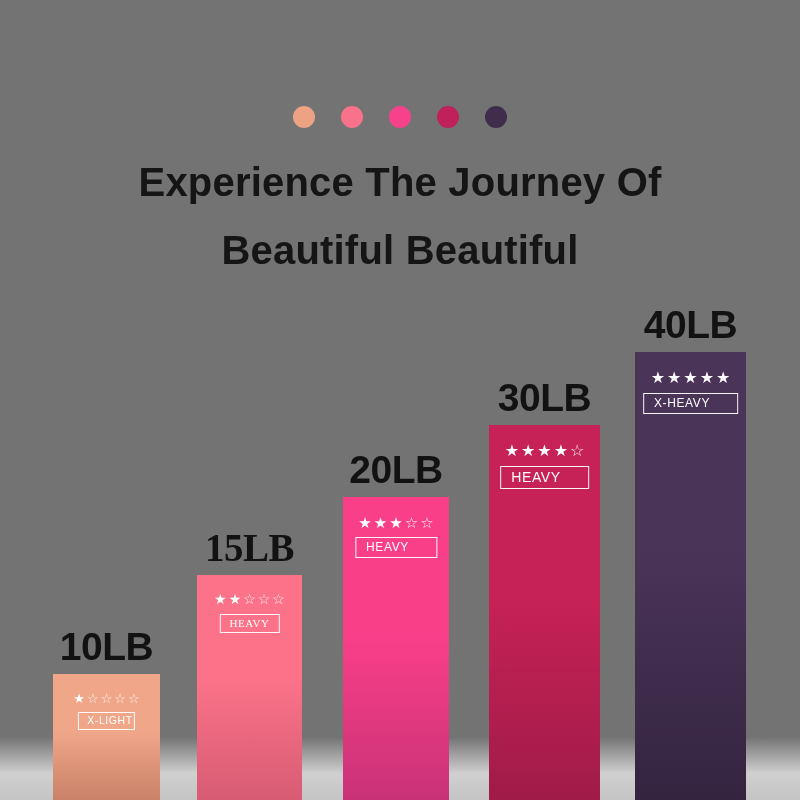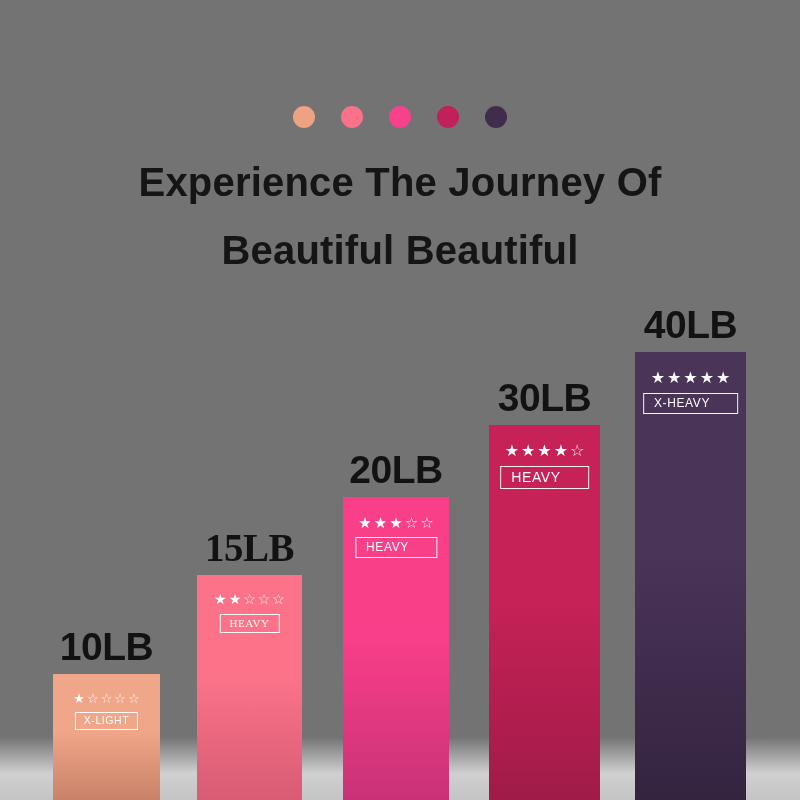--- a/index.html
+++ b/index.html
@@ -136,21 +136,21 @@
     font-size: 12px;
     letter-spacing: 0.6px;
     padding: 3px 27px 4px 10px;
     line-height: 1;
     white-space: nowrap;
     text-align: center;
   }
 
   
   .bar.s1 .stars { font-size: 13px; }
-  .bar.s1 .tag   { font-size: 10.5px; padding: 2px 8px 3px 8px; }
+  .bar.s1 .tag   { font-size: 10.5px; padding: 2px 1px 3px 8px; }
   .bar.s2 .stars { font-size: 14px; }
   .bar.s2 .tag   { font-size: 11px;  padding: 2.5px 9px 3.5px 9px; }
   .bar.s3 .stars { font-size: 15px; }
   .bar.s3 .tag   { font-size: 12px; }
   .bar.s4 .stars { font-size: 16px; }
   .bar.s4 .tag   { font-size: 14px; }
   .bar.s5 .stars { font-size: 16px; }
   .bar.s5 .tag   { font-size: 12px; }
 </style>
 </head>

